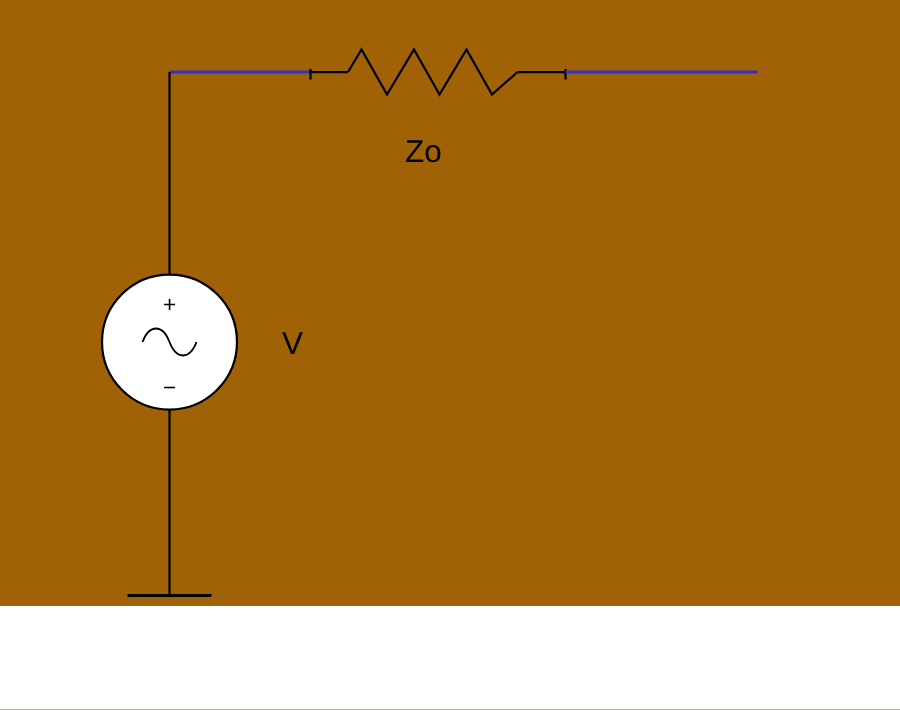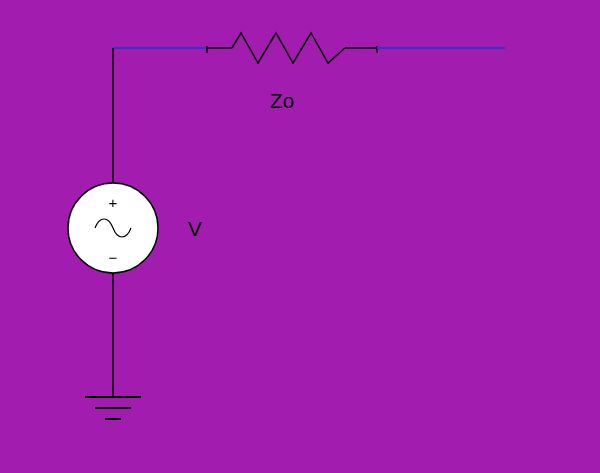--- a/index.html
+++ b/index.html
@@ -4,22 +4,22 @@
 <style>
   html, body {
     margin: 0;
     padding: 0;
     background: #ffffff;
     font-family: "Liberation Sans", sans-serif;
   }
   .canvas {
     position: relative;
     width: 600px;
-    height: 473px;
-    background: #a21caf;
+    height: 404px;
+    background: #a16207;
     overflow: hidden;
   }
   svg { display: block; }
   .wire-black {
     stroke: #000000;
     stroke-width: 1.5;
     fill: none;
   }
   .wire-blue {
     stroke-width: 2;

